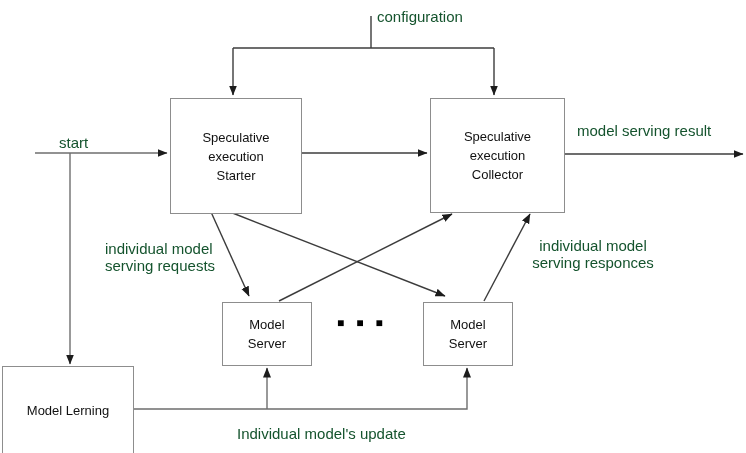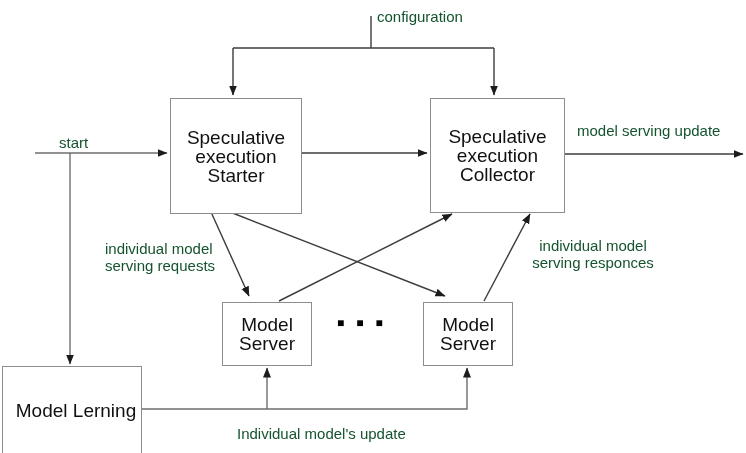--- a/index.html
+++ b/index.html
@@ -14,21 +14,21 @@
   svg.wires { position:absolute; left:0; top:0; width:746px; height:453px; }
   .wire   { stroke:#3c3c3c; stroke-width:1.4; fill:none; }
   .wire.muted { stroke:#6e6e6e; }
   .node {
     position:absolute;
     border:1px solid #8d8d8d;
     background:#ffffff;
     display:flex; flex-direction:column;
     align-items:center; justify-content:center;
     text-align:center;
-    font-size:19px; line-height:19px;
+    font-size:13px; line-height:19px;
     color:#111;
   }
   .lbl {
     position:absolute;
     font-size:15px; line-height:17px;
     color:#14532d;
     white-space:nowrap;
   }
   .lbl.center { text-align:center; white-space:normal; }
   .dots {
@@ -88,30 +88,30 @@
   <div class="node" style="left:222px; top:302px; width:88px; height:62px;">
     <span>Model</span>
     <span>Server</span>
   </div>
 
   <div class="node" style="left:423px; top:302px; width:88px; height:62px;">
     <span>Model</span>
     <span>Server</span>
   </div>
 
-  <div class="node" style="left:2px; top:366px; width:130px; height:86px;padding-left:8px;">
+  <div class="node" style="left:2px; top:366px; width:130px; height:86px;">
     <span>Model Lerning</span>
   </div>
 
   <div class="lbl" style="left:377px; top:8px;">configuration</div>
 
   <div class="lbl" style="left:59px; top:134px;">start</div>
 
 
-  <div class="lbl" style="left:577px; top:122px;">model serving update</div>
+  <div class="lbl" style="left:577px; top:122px;">model serving result</div>
 
   <div class="lbl" style="left:105px; top:240px;">
     <div>individual model</div>
     <div>serving requests</div>
   </div>
 
   <div class="lbl center" style="left:520px; top:237px; width:146px;">
     <div>individual model</div>
     <div>serving responces</div>
   </div>

